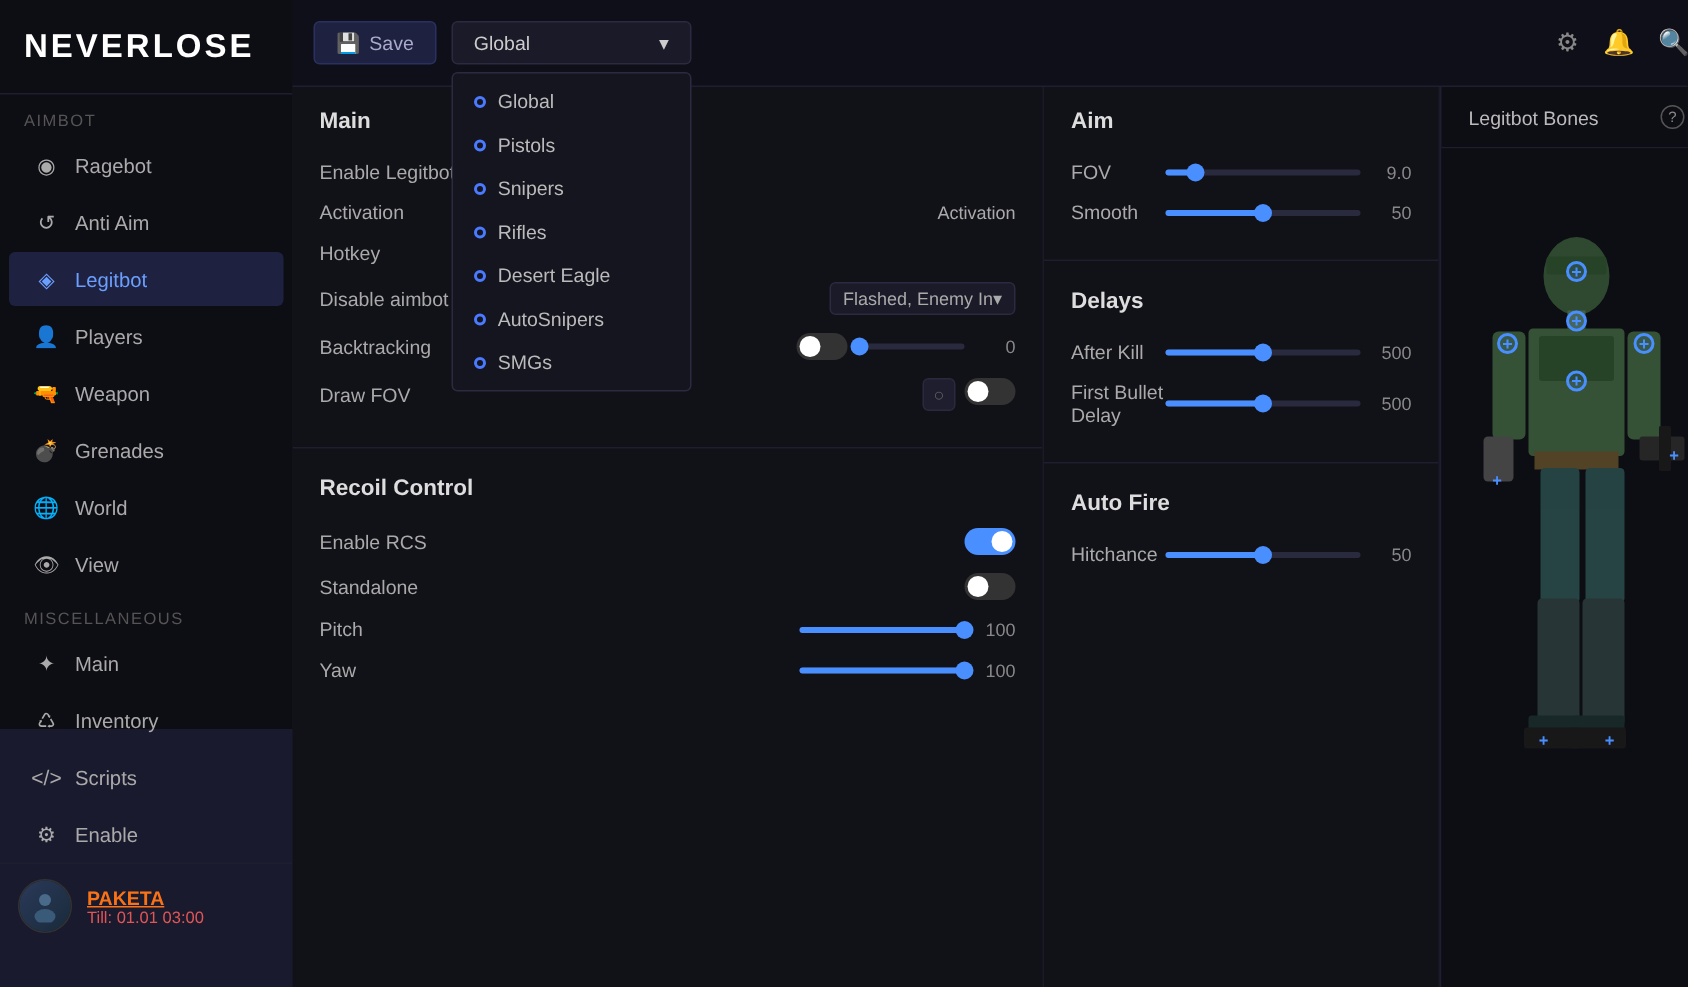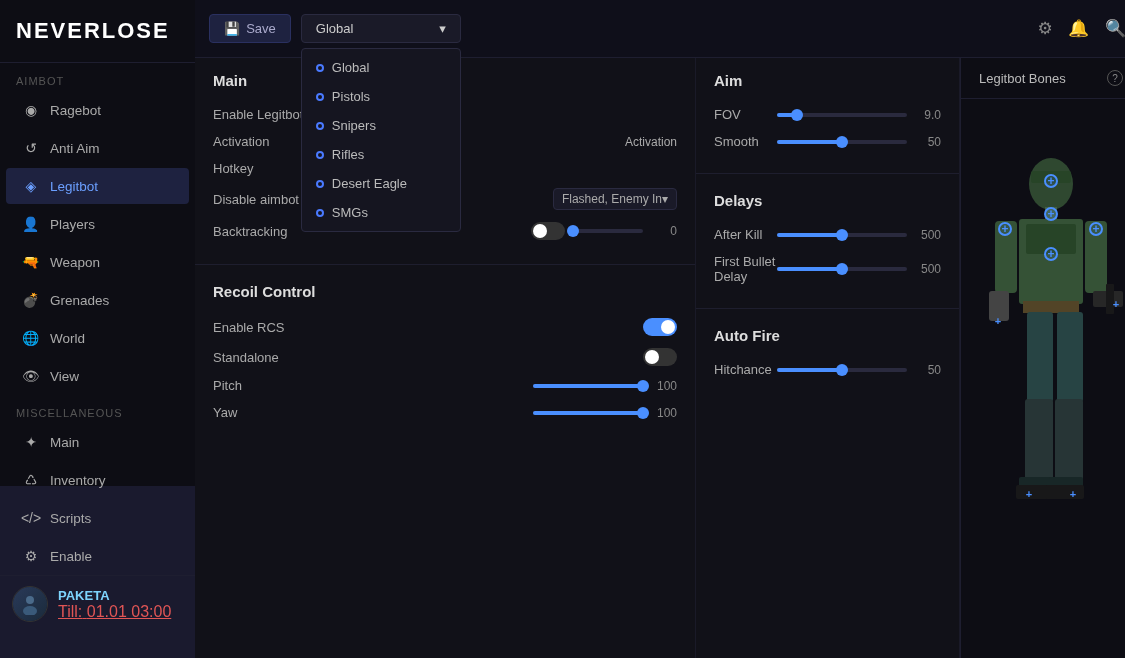--- a/index.html
+++ b/index.html
@@ -82,22 +82,22 @@
       border: 1px solid #333;
       overflow: hidden;
     }
     .avatar-inner {
       width: 36px;
       height: 36px;
       background: linear-gradient(135deg, #2a3a5a 0%, #1a2a3a 100%);
       display: flex; align-items: center; justify-content: center;
     }
     .user-info { display: flex; flex-direction: column; }
-    .username { font-size: 13px; font-weight: 600; color: #7dd3fc; }
-    .user-till { font-size: 16px; color: #e05555; text-decoration: underline; }
+    .username { font-size: 13px; font-weight: 600; color: #f97316; text-decoration: underline; }
+    .user-till { font-size: 11px; color: #e05555; }
 
     
     .main-content {
       flex: 1;
       display: flex;
       flex-direction: column;
       background: #111118;
     }
 
     
@@ -486,20 +486,24 @@
         <div class="dropdown-item">
           <span class="dot"></span>
           <span>Rifles</span>
         </div>
         <div class="dropdown-item">
           <span class="dot"></span>
           <span>Desert Eagle</span>
         </div>
         <div class="dropdown-item">
           <span class="dot"></span>
+          <span>AutoSnipers</span>
+        </div>
+        <div class="dropdown-item">
+          <span class="dot"></span>
           <span>SMGs</span>
         </div>
       </div>
     </div>
 
     <div class="topbar-spacer"></div>
     <div class="topbar-icons">
       <span class="topbar-icon">⚙</span>
       <span class="topbar-icon">🔔</span>
       <span class="topbar-icon">🔍</span>
@@ -540,20 +544,29 @@
               <div class="toggle-thumb"></div>
             </div>
             <div class="slider-track-sm" style="width:70px;height:4px;background:#2a2a3e;border-radius:2px;position:relative;display:inline-block;">
               <div style="position:absolute;left:0;top:0;width:0%;height:100%;background:#4a8fff;border-radius:2px;"></div>
               <div style="position:absolute;top:-4px;left:0%;width:12px;height:12px;border-radius:50%;background:#4a8fff;transform:translateX(-50%);"></div>
             </div>
             <span class="slider-value">0</span>
           </div>
         </div>
 
+        <div class="setting-row">
+          <span class="setting-label">Draw FOV</span>
+          <div class="setting-extra">
+            <div class="icon-btn">○</div>
+            <div class="toggle off">
+              <div class="toggle-thumb"></div>
+            </div>
+          </div>
+        </div>
       </div>
 
       <hr class="divider">
 
       <div class="section">
         <div class="section-title">Recoil Control</div>
 
         <div class="setting-row">
           <span class="setting-label">Enable RCS</span>
           <div class="toggle on">

